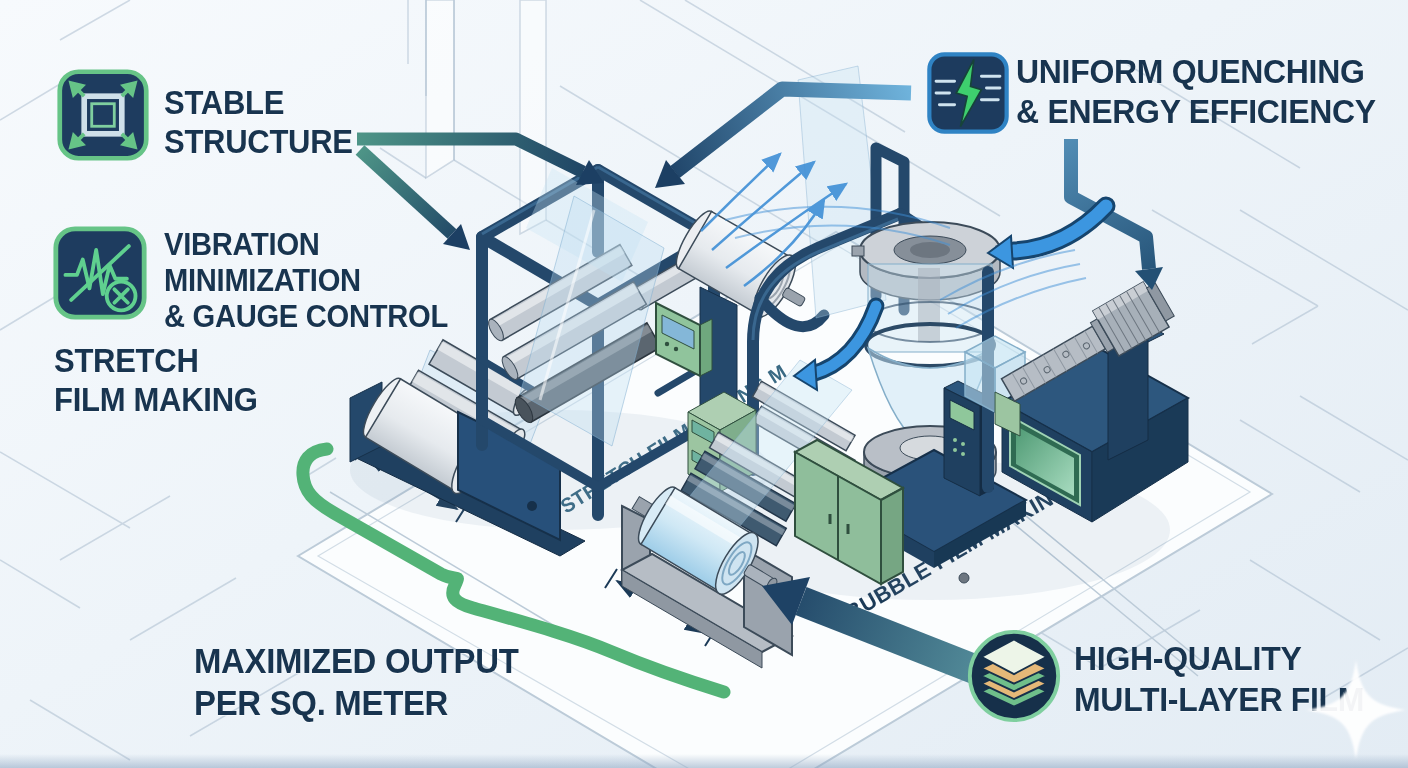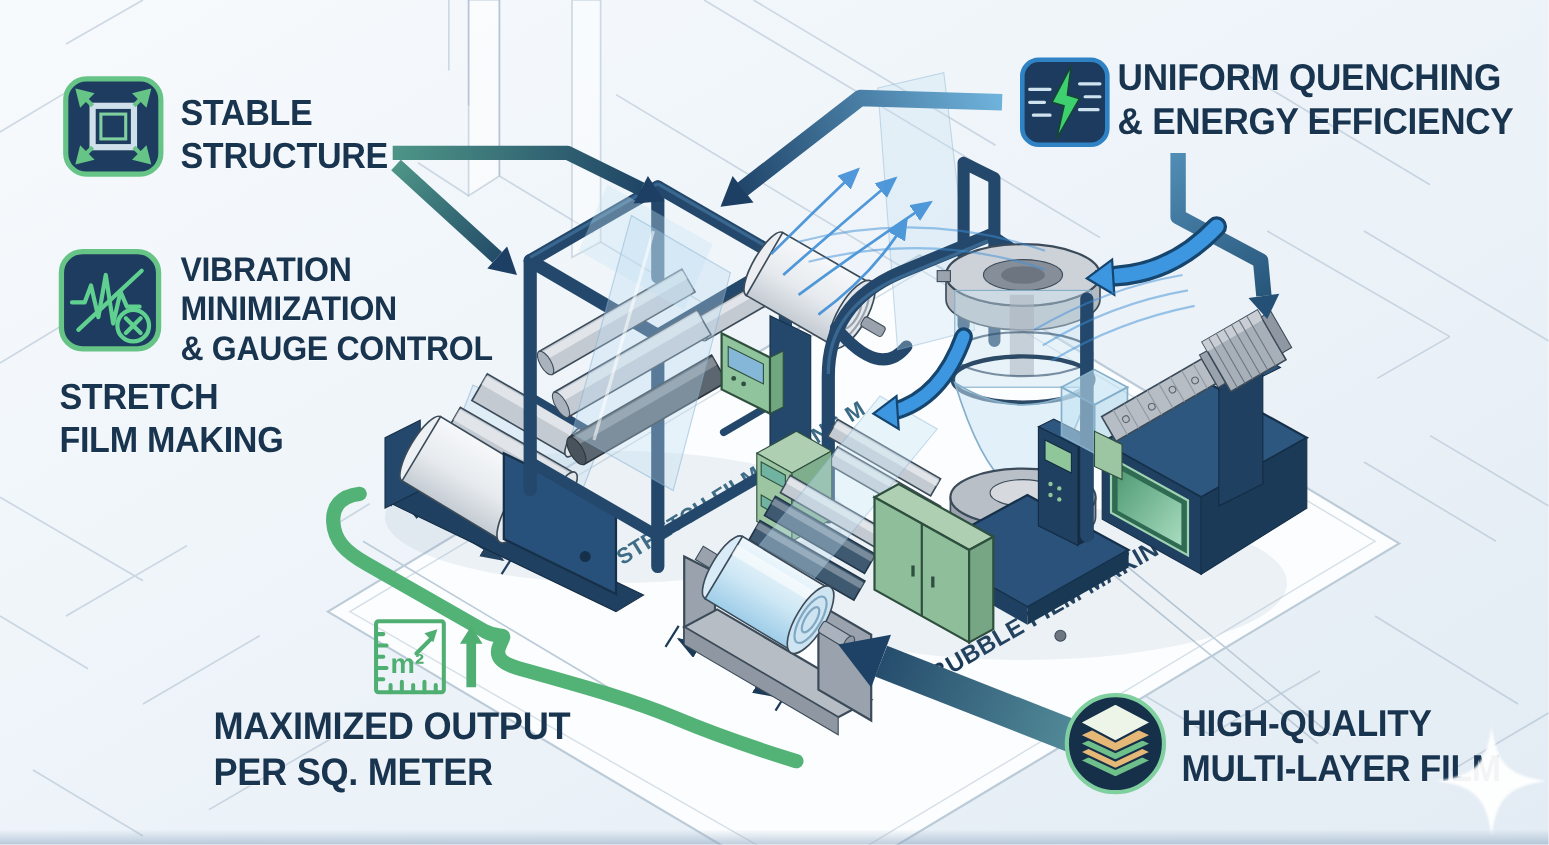--- a/index.html
+++ b/index.html
@@ -412,33 +412,20 @@
   <svg viewBox="0 0 100 100" width="84" height="86">
     <rect x="4" y="4" width="92" height="92" rx="18" fill="#1d3b5e" stroke="#2f83c4" stroke-width="5"></rect>
     <g stroke="#cfe3ef" stroke-width="3.5" stroke-linecap="round">
       <path d="M12,36 H34 M12,50 H28 M16,64 H34"></path>
       <path d="M66,30 H88 M72,44 H88 M66,58 H86"></path>
     </g>
     <polygon points="57,10 36,50 49,54 41,90 66,46 53,42" fill="#3ecf6e" stroke="#17433a" stroke-width="2"></polygon>
   </svg>
 </div>
 
-<div class="icon ic-m2">
-  <svg viewBox="0 0 150 100" width="110" height="82">
-    <g stroke="#4fae72" stroke-width="5" fill="none" stroke-linecap="round">
-      <rect x="8" y="6" width="84" height="88" rx="3"></rect>
-      <path d="M8,22 h9 M8,36 h13 M8,50 h9 M8,64 h13 M8,78 h9"></path>
-      <path d="M26,94 v-9 M40,94 v-13 M54,94 v-9 M68,94 v-13 M82,94 v-9"></path>
-      <path d="M58,46 L76,28"></path>
-    </g>
-    <polygon points="84,16 68,21 79,32" fill="#4fae72"></polygon>
-    <text x="26" y="70" font-family="Liberation Sans, sans-serif" font-weight="bold" font-size="34" fill="#4fae72">m²</text>
-    <path d="M112,34 L126,12 L140,34 L132,34 L132,88 L120,88 L120,34 Z" fill="#4fae72"></path>
-  </svg>
-</div>
 
 <div class="icon ic-layers">
   <svg viewBox="0 0 100 100" width="96" height="96">
     <circle cx="50" cy="50" r="46" fill="#16304a" stroke="#7fcf9f" stroke-width="4"></circle>
     <g stroke="#16304a" stroke-width="2">
       <polygon points="50,50 84,66 50,82 16,66" fill="#6fbf8a"></polygon>
       <polygon points="50,42 84,58 50,74 16,58" fill="#e5b878"></polygon>
       <polygon points="50,34 84,50 50,66 16,50" fill="#6fbf8a"></polygon>
       <polygon points="50,26 84,42 50,58 16,42" fill="#e5b878"></polygon>
       <polygon points="50,12 84,30 50,48 16,30" fill="#edf5e8"></polygon>

